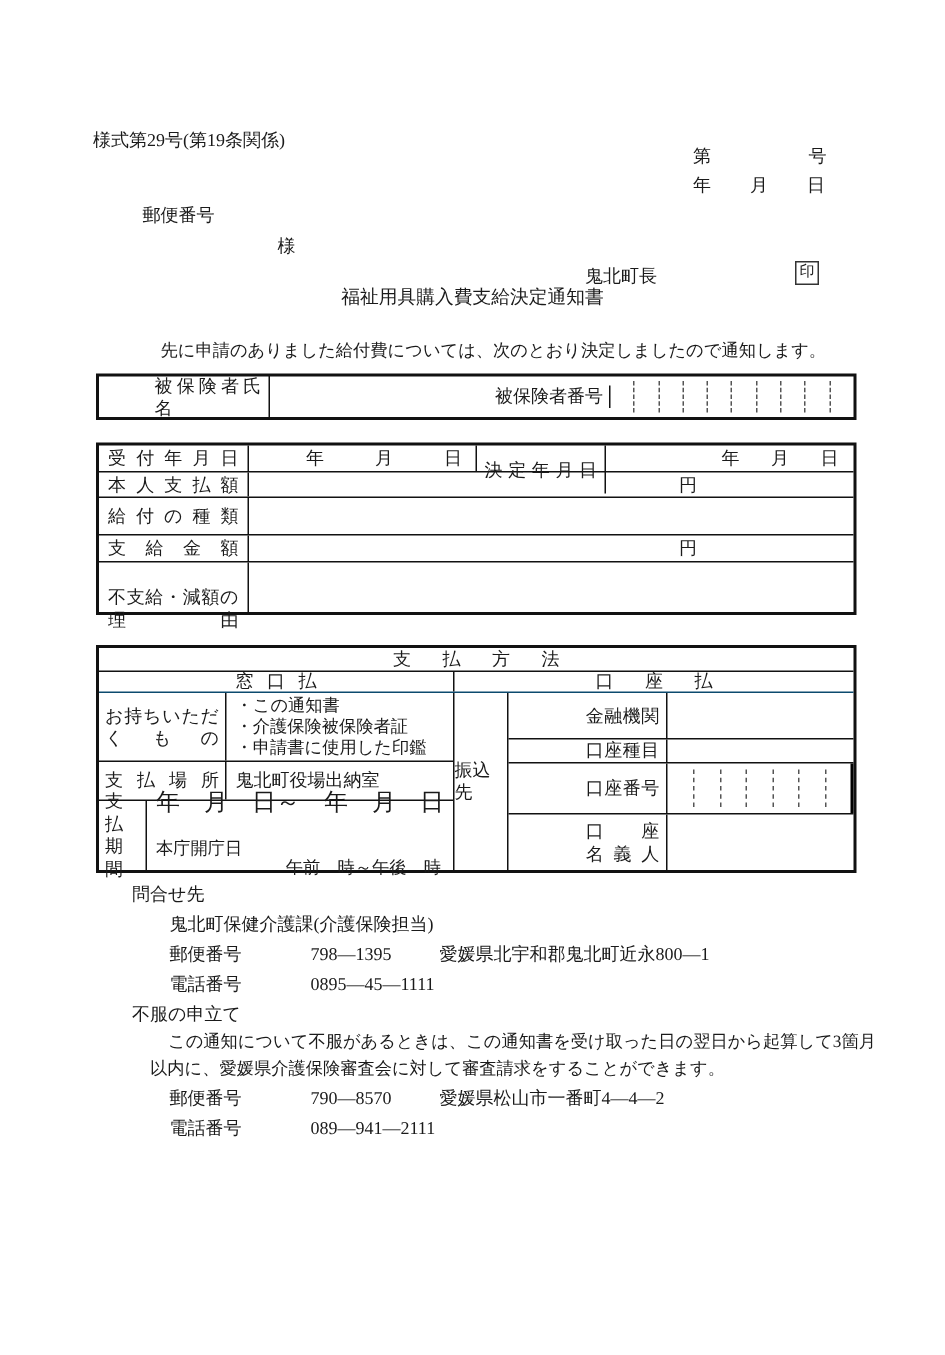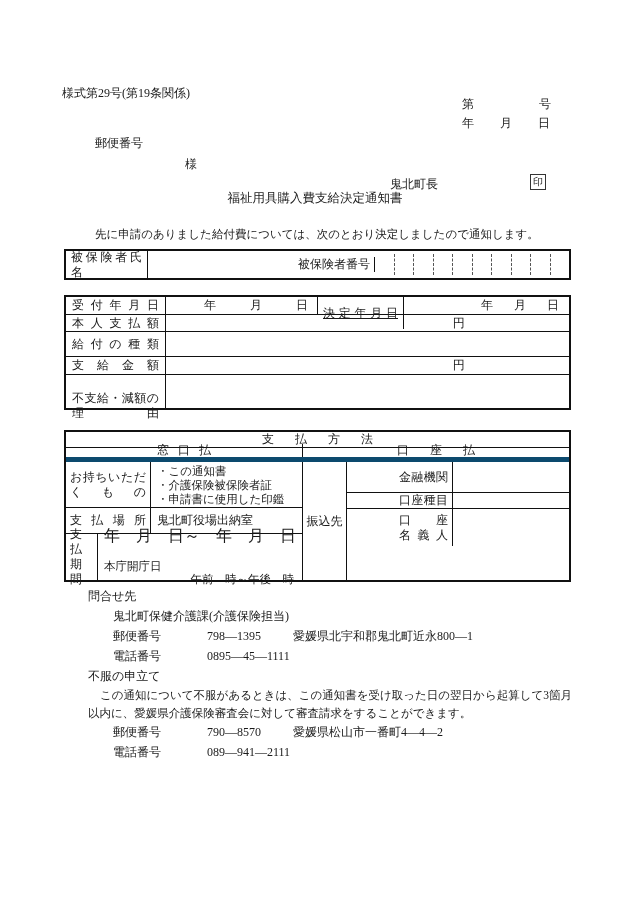--- a/index.html
+++ b/index.html
@@ -15,45 +15,45 @@
   .jl { text-align:justify; text-align-last:justify; }
 
   
   .tbl { position:absolute; border:2px solid #111; background:#fff; }
   .row { display:flex; border-bottom:1px solid #111; }
   .row:last-child { border-bottom:none; }
   .cell { border-right:1px solid #111; }
   .cell:last-child { border-right:none; }
 
   
-  #t1 { left:64px; top:249px; width:507px; height:31px; }
+  #t1 { left:64px; top:249px; width:507px; height:31px;padding-left:32px; }
   #t1 .row { height:27px; align-items:center; }
   .t1-name-lbl  { width:82px;  padding:0 5px; }
   .t1-name-val  { width:146px; }
   .t1-num-lbl   { width:81px;  padding:0 4px; }
   .t1-num-cells { flex:1; display:flex; align-self:stretch; }
   .numcell { flex:1; border-left:1px dashed #555; margin:3px 0; }
   .numcell:first-child { border-left:none; }
 
   
   #t2 { left:64px; top:295px; width:507px; }
   .t2-lbl { width:100px; padding:0 6px; display:flex; flex-direction:column; justify-content:center; }
   .t2-lbl > div { width:100%;margin-top:29px; }
   .r-h18 { height:18px; } .r-h17 { height:17px; } .r-h25 { height:25px; } .r-h33 { height:33px; }
   .t2-date1 { width:152px; display:flex; justify-content:flex-end; align-items:center; gap:34px; padding-right:9px; }
-  .t2-dec   { width:86px;  padding:16px 5px; display:flex; flex-direction:column; justify-content:center;text-decoration:underline; }
+  .t2-dec   { width:86px;  padding:16px 5px; display:flex; flex-direction:column; justify-content:center; }
   .t2-date2 { flex:1; display:flex; justify-content:flex-end; align-items:center; gap:21px; padding-right:10px; }
   .t2-yen   { flex:1; display:flex; align-items:center; padding-left:57%; }
   .t2-blank { flex:1; }
 
   
   #t3 { left:64px; top:430px; width:507px; }
   .t3-head { height:16px; border-bottom:1px solid #111; text-align:center;
              letter-spacing:21px; text-indent:21px; line-height:15px; }
-  .t3-sub  { display:flex; height:14px; border-bottom:5px solid #0c4a6e; line-height:13px;align-items:flex-end; }
+  .t3-sub  { display:flex; height:14px; border-bottom:1px solid #0c4a6e; line-height:13px;align-items:flex-end; }
   .t3-sub-l { width:237px; border-right:1px solid #111; text-align:center; letter-spacing:9px; text-indent:9px; }
   .t3-sub-r { flex:1; text-align:center; letter-spacing:21px; text-indent:21px; }
   .t3-body { display:flex; }
   .t3-left { width:237px; border-right:1px solid #111; }
   .t3-mid  { width:44px; border-right:1px solid #111; display:flex; align-items:center; justify-content:center; }
   .t3-right{ flex:1; }
   .lrow { display:flex; border-bottom:1px solid #111; }
   .lrow:last-child { border-bottom:none; }
   .l-lbl { width:85px; border-right:1px solid #111; padding:2px 4px; display:flex; flex-direction:column; justify-content:center; }
   .l-val { flex:1; padding:2px 6px; display:flex; flex-direction:column; justify-content:center; }
@@ -74,21 +74,21 @@
   .spread { display:flex; justify-content:space-between; }
   #seal { position:absolute; left:530px; top:174px; width:16px; height:16px;
           border:1px solid #333; font-size:10px; display:flex; align-items:center;
           justify-content:center; }
   #title { position:absolute; left:0; top:191px; width:630px; text-align:center; font-size:12.5px; }
 
   
   .kv { position:absolute; display:flex; }
   .kv .k { width:94px; }
   .kv .v { width:86px; }
-  .small { font-size:11.5px; }
+  .small { font-size:11.5px;margin-left:12px; }
 </style>
 </head>
 <body>
 
 <div id="page">
 
   <div class="abs" style="left:62px; top:86px;">様式第29号(第19条関係)</div>
 
   <div class="abs spread" style="left:462px; top:97px; width:89px;">
     <span>第</span>
@@ -206,20 +206,36 @@
 
       <div class="t3-right">
         <div class="lrow h31">
           <div class="r-lbl jl">金融機関</div>
           <div class="r-val"></div>
         </div>
         <div class="lrow h16">
           <div class="r-lbl jl">口座種目</div>
           <div class="r-val"></div>
         </div>
+        <div class="lrow h34">
+          <div class="r-lbl jl">口座番号</div>
+          <div class="r-val">
+            <div class="acct-cells">
+              <div class="acct-c"></div>
+              <div class="acct-c"></div>
+              <div class="acct-c"></div>
+              <div class="acct-c"></div>
+              <div class="acct-c"></div>
+              <div class="acct-c"></div>
+              <div class="acct-c"></div>
+              <div class="acct-thick"></div>
+              <div class="acct-last"></div>
+            </div>
+          </div>
+        </div>
         <div class="lrow h37">
           <div class="r-lbl">
             <div class="jl">口座</div>
             <div class="jl">名義人</div>
           </div>
           <div class="r-val"></div>
         </div>
       </div>
     </div>
   </div>

